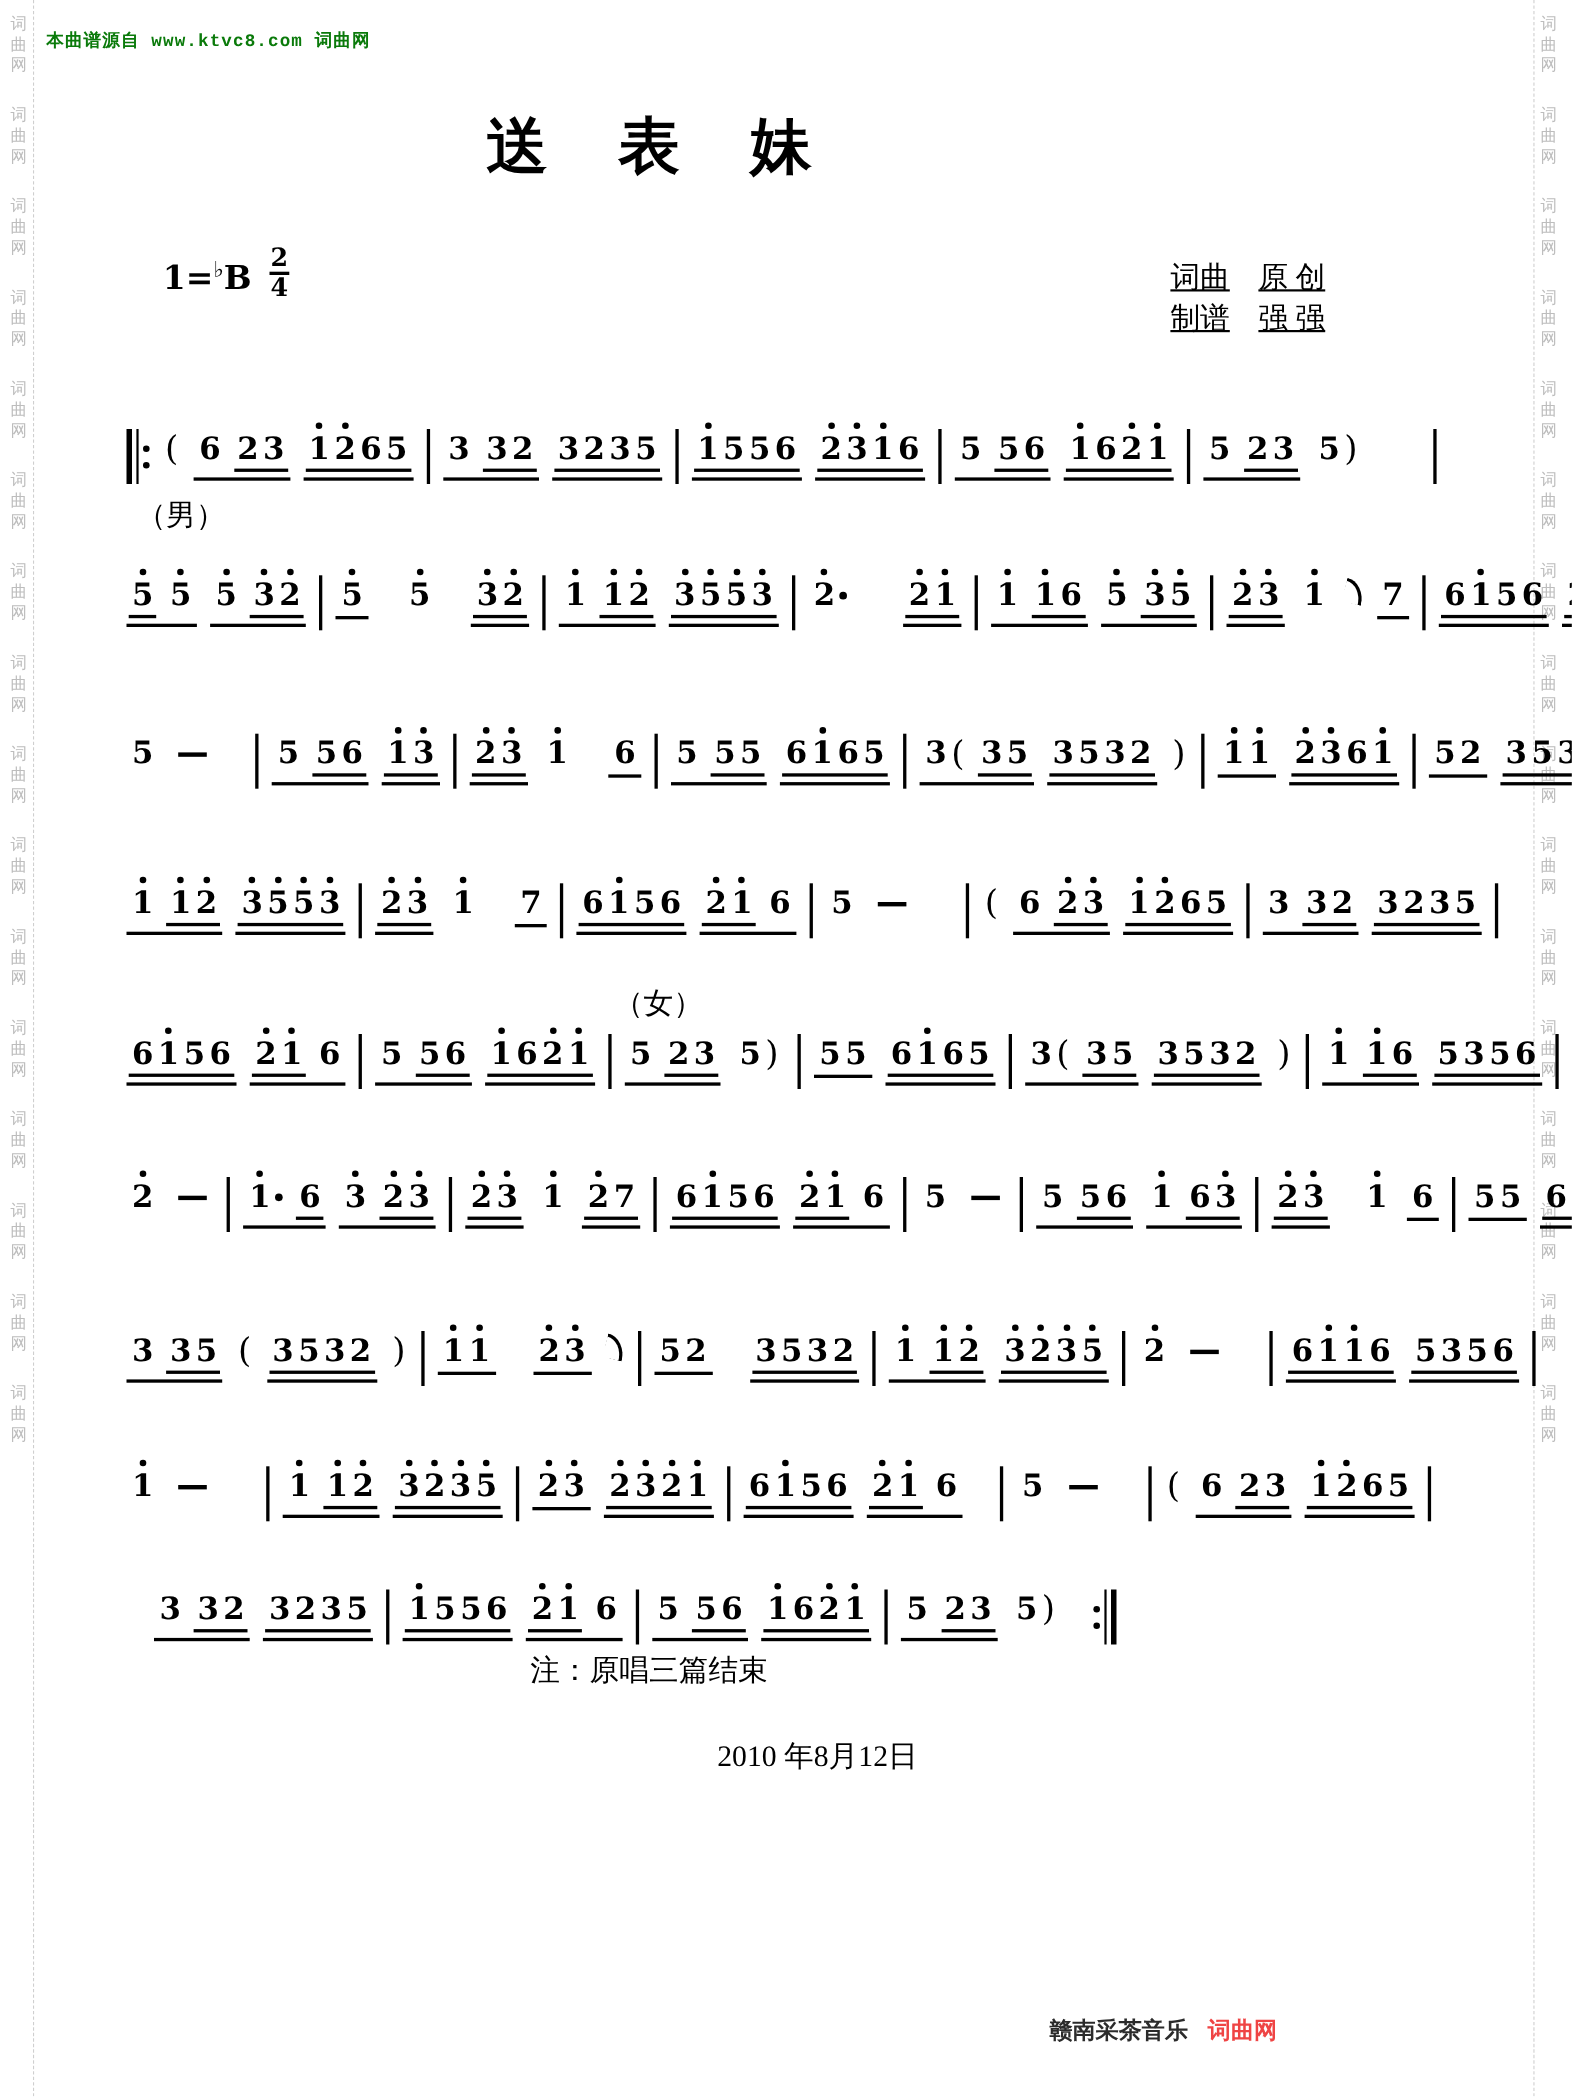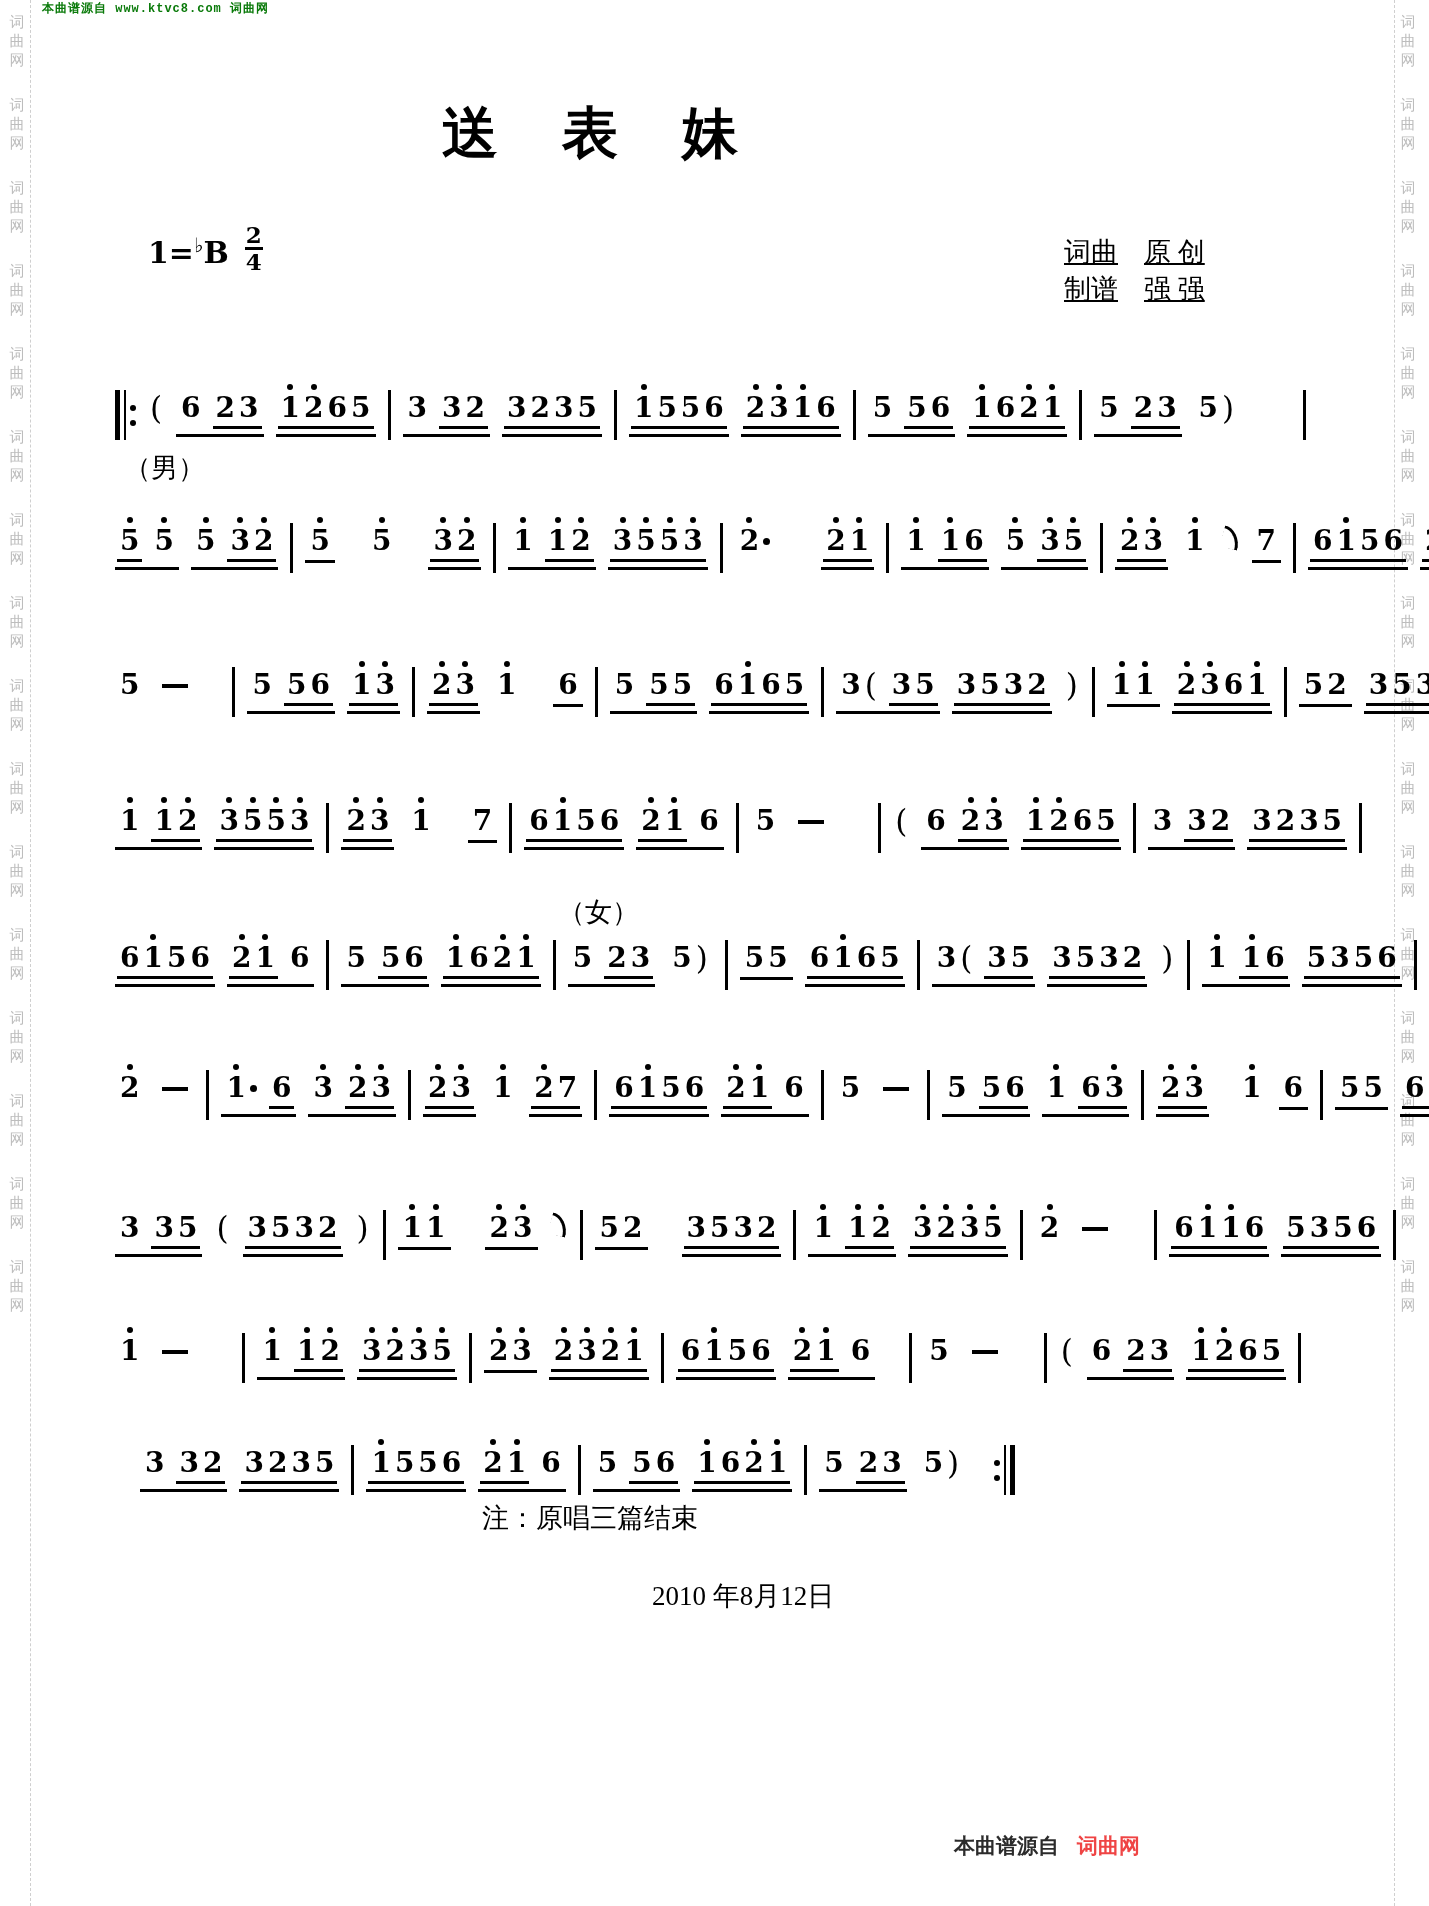--- a/index.html
+++ b/index.html
@@ -5,22 +5,22 @@
   html,body{margin:0;padding:0;background:#fff;}
   .page{position:relative;width:1429px;height:1906px;background:#fff;overflow:hidden;
         font-family:"Liberation Serif",serif;color:#000;}
   
   .wm{position:absolute;top:0;height:100%;display:flex;flex-direction:column;align-items:center;
       color:#bdbdbd;font-size:15px;line-height:19px;}
   .wm-left{left:4px;width:26px;border-right:1px dashed #cfcfcf;}
   .wm-right{right:8px;width:26px;border-left:1px dashed #cfcfcf;}
   .wm-grp{margin:13px 0;display:flex;flex-direction:column;align-items:center;}
   
-  .hdr{position:absolute;left:42px;top:0;font-family:"Liberation Mono",monospace;
-       font-weight:700;font-size:12px;color:#0a7a0a;letter-spacing:1px;white-space:nowrap;}
+  .hdr{position:absolute;left:42px;top:27px;font-family:"Liberation Mono",monospace;
+       font-weight:700;font-size:16px;color:#0a7a0a;letter-spacing:1px;white-space:nowrap;}
   
   .title{position:absolute;left:0;top:96px;width:1180px;text-align:center;
          font-size:56px;font-weight:900;font-family:"DejaVu Serif",serif;}
   .title span{margin:0 32px;}
   .keysig{position:absolute;left:148px;top:228px;display:flex;align-items:flex-start;gap:16px;
           font-weight:700;font-family:"DejaVu Serif",serif;}
   .keymain{font-size:30px;line-height:34px;}
   .keymain .flat{font-size:20px;vertical-align:super;}
   .frac{display:flex;flex-direction:column;align-items:center;font-size:23px;line-height:22px;margin-top:-4px;}
   .frac .fbar{width:18px;height:3px;background:#000;margin:1px 0;}
@@ -1183,17 +1183,17 @@
           <span class="rbthin"></span>
           <span class="rbthick"></span>
         </span>
       </div>
     </div>
 
   <div class="note-line">注：原唱三篇结束</div>
   <div class="date-line">2010 年8月12日</div>
 
   <div class="footer">
-    <span class="pfx">本曲谱源自</span>
+    <span class="pfx">赣南采茶音乐</span>
     <span class="site">词曲网</span>
   </div>
 
 </div>
 
 </body></html>

